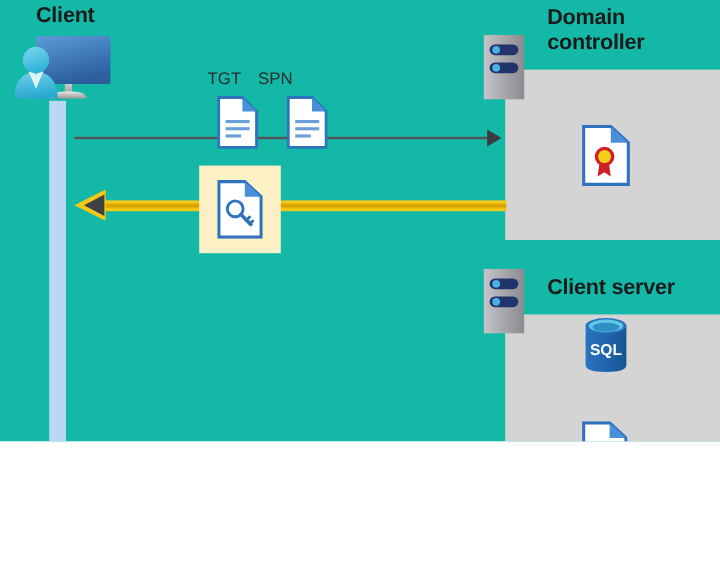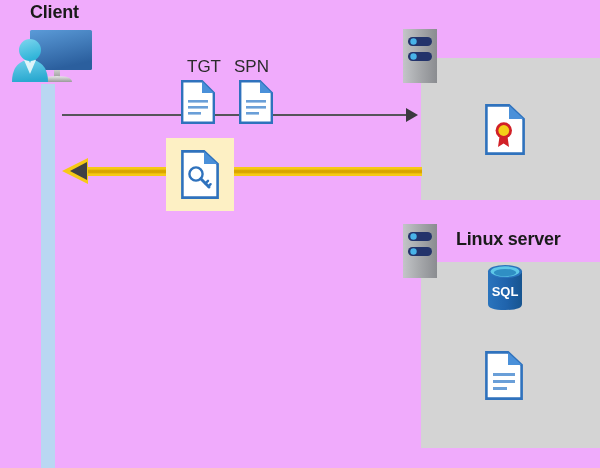--- a/index.html
+++ b/index.html
@@ -6,22 +6,22 @@
     margin: 0;
     padding: 0;
     background: #ffffff;
   }
   body {
     font-family: "Liberation Sans", sans-serif;
   }
   #canvas {
     position: relative;
     width: 600px;
-    height: 468px;
-    background: #f0abfc;
+    height: 368px;
+    background: #14b8a6;
     overflow: hidden;
   }
   .abs { position: absolute; }
 
   
   .title {
     font-weight: bold;
     color: #1a1a1a;
     font-size: 18px;
     line-height: 21px;
@@ -104,23 +104,23 @@
   #highlight-box {
     left: 166px;
     top: 138px;
     width: 68px;
     height: 73px;
     background: #fdf0c4;
   }
 
   
   .doc-label {
-    font-size: 17px;
+    font-size: 14px;
     color: #2b2b2b;
-    text-align: right;
+    text-align: left;
   }
   #tgt-label { left: 173px; top: 57px; width: 48px; }
   #spn-label { left: 215px; top: 57px; width: 54px; }
 
   #keytab-label {
     left: 421px; top: 417px; width: 179px;
     text-align: center;
     font-size: 18px;
     color: #3b3b3b;
   }
@@ -173,22 +173,23 @@
       <path d="M8 56 Q8 38 22 34 L30 34 Q44 38 44 56 Z" fill="url(#bodyGrad)"></path>
 
       <path d="M20 34 L26 48 L32 34 L29 32 L26 37 L23 32 Z" fill="#eaf7fb" opacity="0.92"></path>
 
       <circle cx="26" cy="24" r="11" fill="url(#headGrad)"></circle>
     </svg>
   </div>
 
   <div class="abs title" id="client-title">Client</div>
 
-
-  <div class="abs title" id="linux-title">Linux server</div>
+  <div class="abs title" id="dc-title">Domain controller</div>
+
+  <div class="abs title" id="linux-title">Client server</div>
 
   <div class="abs server-rack" id="dc-rack">
     <svg width="34" height="54" viewBox="0 0 34 54">
       <defs>
         <linearGradient id="rackGrad" x1="0" y1="0" x2="1" y2="0">
           <stop offset="0%" stop-color="#c3c5c8"></stop>
           <stop offset="45%" stop-color="#a8aaad"></stop>
           <stop offset="100%" stop-color="#8a8c90"></stop>
         </linearGradient>
       </defs>

